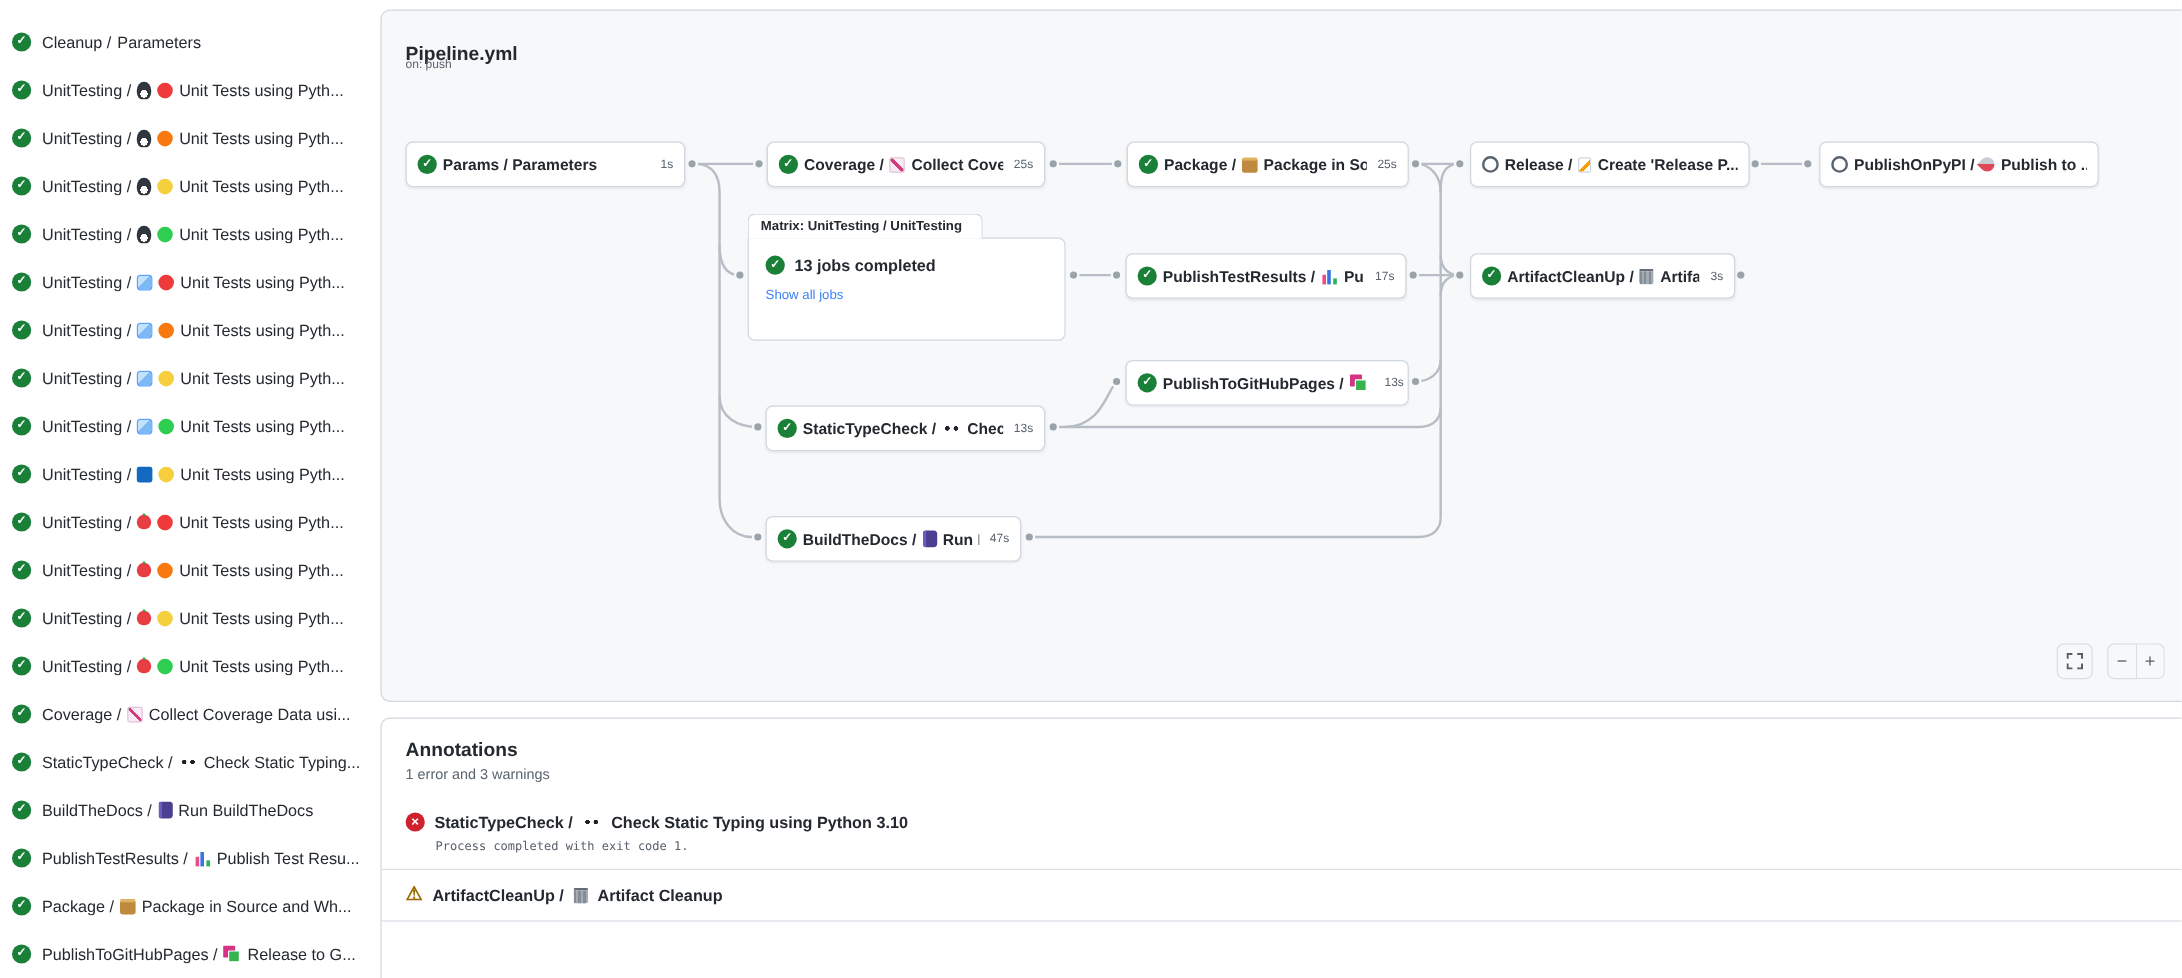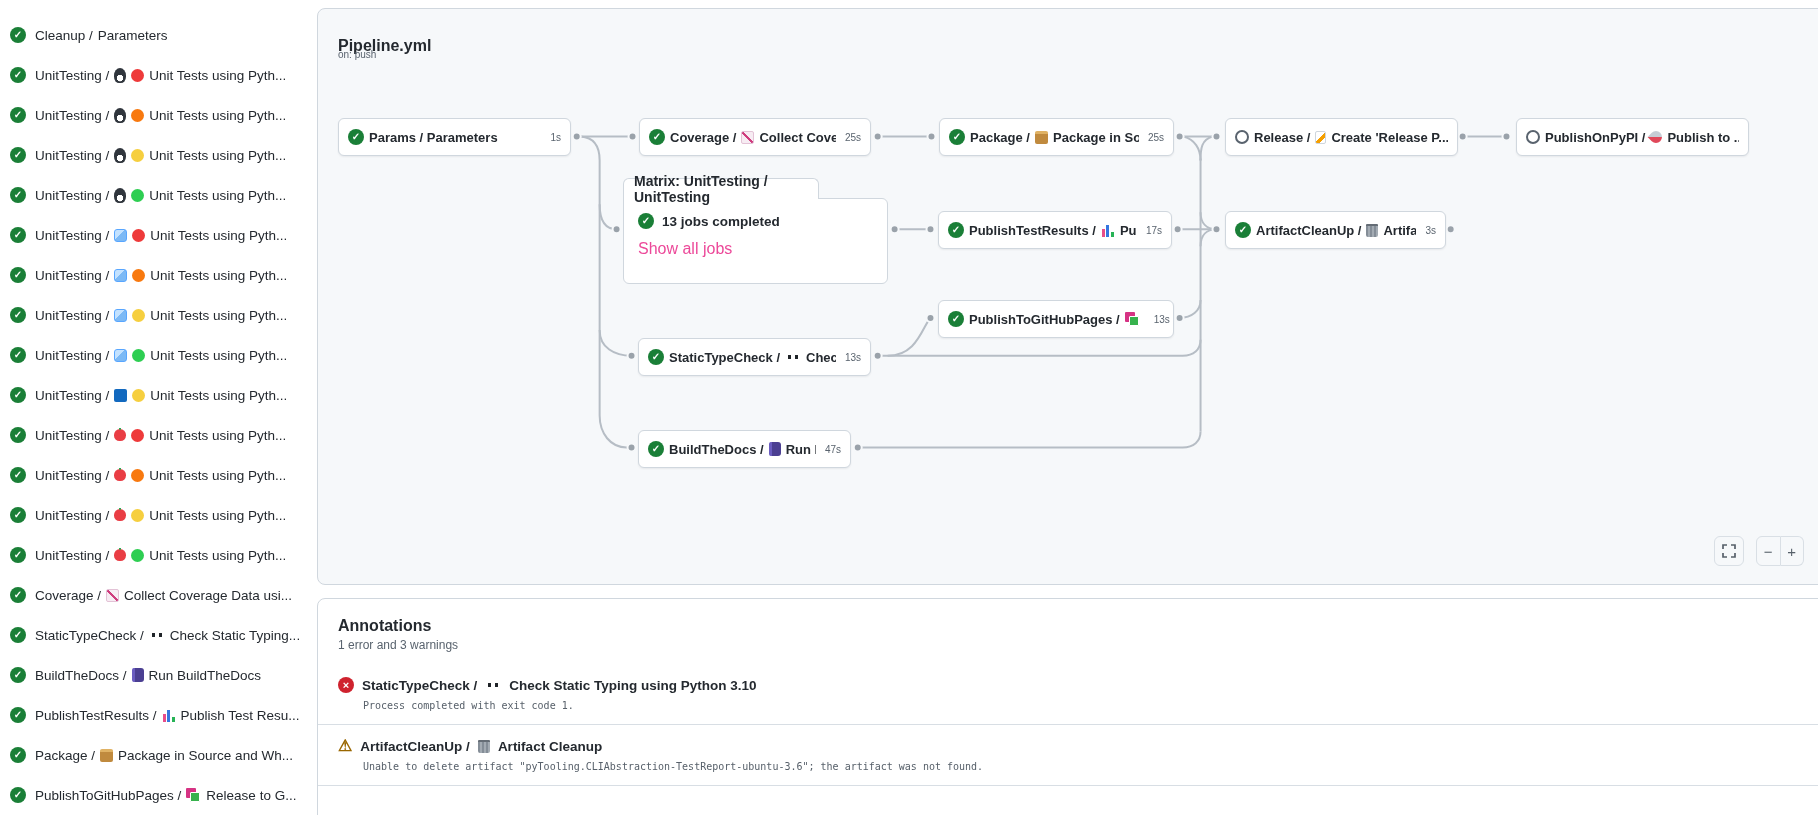--- a/index.html
+++ b/index.html
@@ -57,25 +57,25 @@
   .edge{fill:none;stroke:#b6bdc5;stroke-width:2}
   .edot{fill:#9aa2aa;stroke:#f6f8fa;stroke-width:2}
   .node{position:absolute;height:38px;box-sizing:border-box;display:flex;align-items:center;gap:5px;
     padding:0 9px;background:#fff;border:1px solid #d0d7de;border-radius:6px;
     box-shadow:0 1px 2px rgba(27,31,36,.07);font-size:13px;font-weight:600;cursor:pointer;overflow:hidden;white-space:nowrap}
   .n-t1{flex:0 0 auto}
   .n-t2{flex:0 1 auto;overflow:hidden}
   .n-dur{margin-left:auto;flex:0 0 auto;font-size:10px;font-weight:400;color:#59636e;padding-left:4px}
   .matrix-tab{position:absolute;left:305px;top:169px;width:196px;height:21px;box-sizing:border-box;z-index:2;
     background:#fff;border:1px solid #d0d7de;border-bottom:none;border-radius:6px 6px 0 0;
-    display:flex;align-items:center;padding:0 10px;font-size:14px;font-weight:600}
+    display:flex;align-items:center;padding:0 10px;font-size:11px;font-weight:600}
   .matrix-body{position:absolute;left:305px;top:189px;width:265px;height:86px;box-sizing:border-box;z-index:1;
     background:#fff;border:1px solid #d0d7de;border-radius:0 6px 6px 6px;padding:12px 14px;cursor:pointer}
   .matrix-status{display:flex;align-items:center;gap:8px;font-size:13.5px;font-weight:600;margin-top:2px}
-  .matrix-link{margin-top:11px;font-size:16px;color:#ec4899;cursor:pointer}
+  .matrix-link{margin-top:11px;font-size:11px;color:#3b82f6;cursor:pointer}
   .btn-fs{position:absolute;left:1396px;top:527px;width:30px;height:30px;box-sizing:border-box;cursor:pointer;
     background:#f6f8fa;border:1px solid #d9dfe5;border-radius:6px;display:flex;align-items:center;justify-content:center}
   .zoomgrp{position:absolute;left:1438px;top:527px;width:48px;height:30px;display:flex;box-sizing:border-box}
   .zbtn{flex:1;display:flex;align-items:center;justify-content:center;font-size:15px;color:#57606a;cursor:pointer;
     background:#f6f8fa;border:1px solid #d9dfe5;box-sizing:border-box}
   .zbtn:first-child{border-radius:6px 0 0 6px}
   .zbtn:last-child{border-radius:0 6px 6px 0;border-left:none}
   
   .annot{position:absolute;left:317px;top:598px;width:1509px;height:230px;box-sizing:border-box;
     background:#fff;border:1px solid #d0d7de;border-radius:8px 8px 0 0}
@@ -457,16 +457,15 @@
     <div class="arow-msg">Process completed with exit code 1.</div>
   </div>
 
   <div class="arow">
     <div class="arow-title">
       <span class="sev sev-warning">⚠</span>
       <span class="a-t1">ArtifactCleanUp /</span>
       <span class="ic ic-trash"></span>
       <span class="a-t2">Artifact Cleanup</span>
     </div>
-    <div class="arow-msg">Unable to delete artifact "pyTooling.CLIAbstraction-TestReport-ubuntu-3.6"; the artifact was not found.</div>
   </div>
 </div>
 </div>
 
 </body></html>

